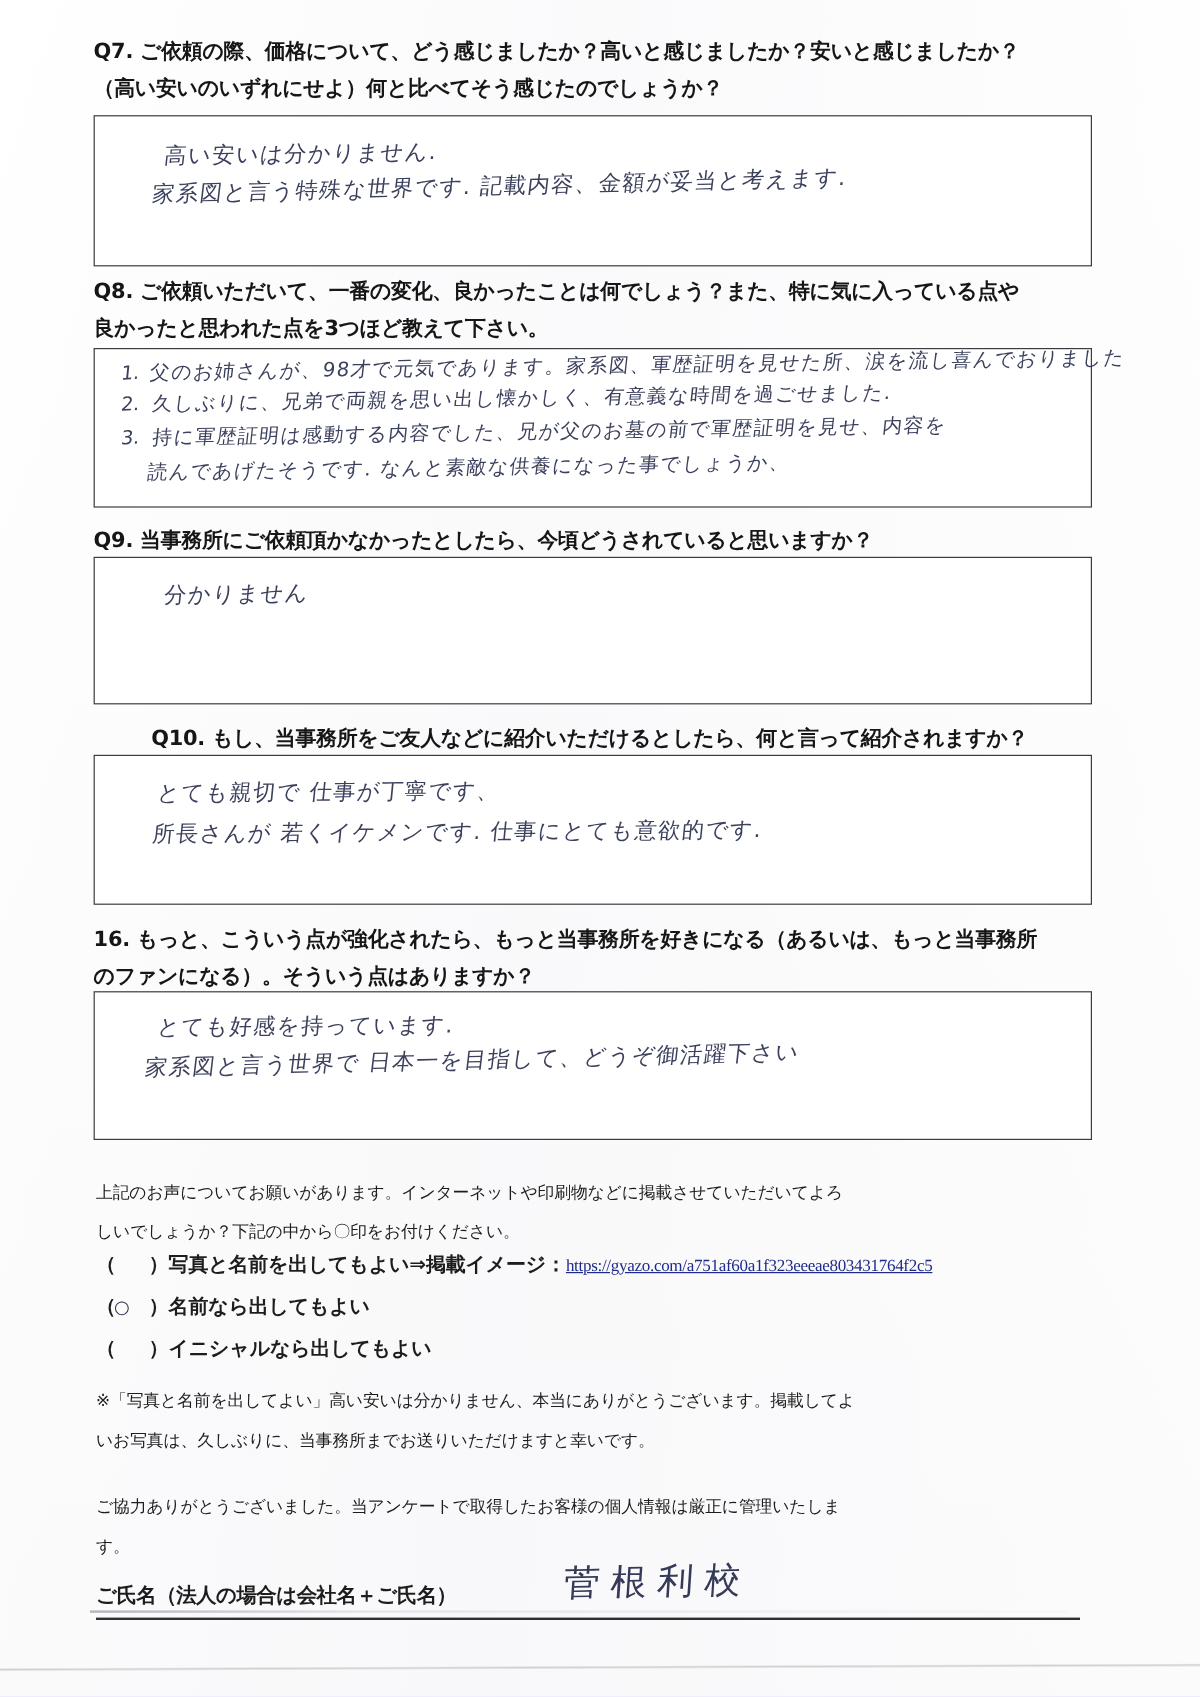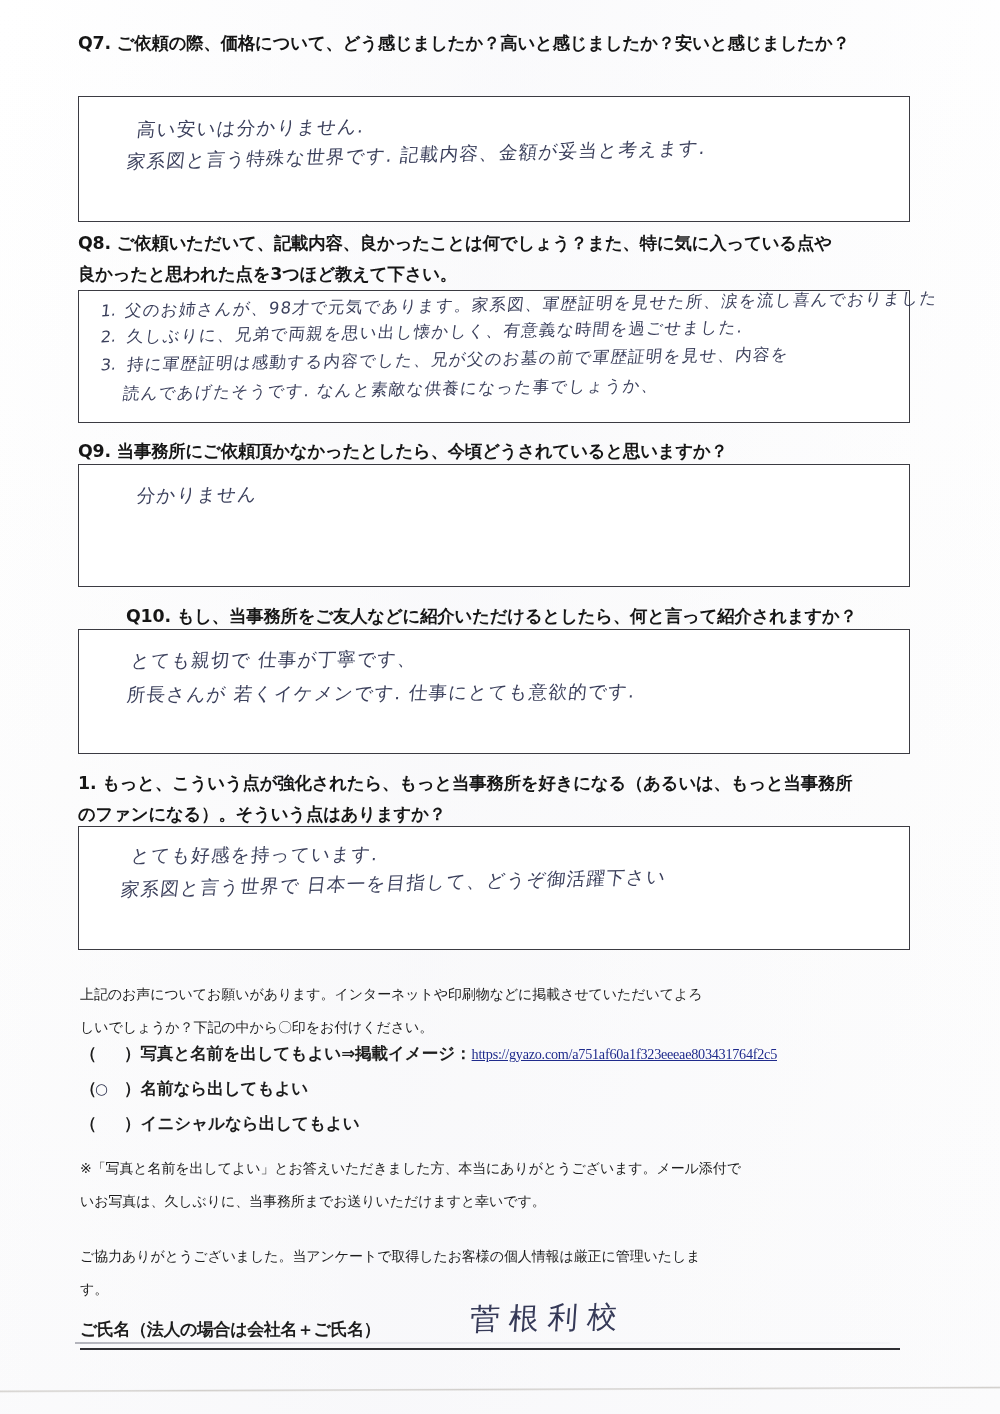--- a/index.html
+++ b/index.html
@@ -172,28 +172,29 @@
   }
 </style>
 </head>
 <body>
 
 <div class="page">
   <div class="scan-tint"></div>
 
   <div class="q" style="top:28px;">
     <span class="line">Q7. ご依頼の際、価格について、どう感じましたか？高いと感じましたか？安いと感じましたか？</span>
+    <span class="line">（高い安いのいずれにせよ）何と比べてそう感じたのでしょうか？</span>
   </div>
   <div class="abox" style="top:96px; height:126px;">
     <div class="hw s18" style="left:58px; top:20px;">高い安いは分かりません.</div>
     <div class="hw s18 tilt2" style="left:48px; top:52px;">家系図と言う特殊な世界です. 記載内容、金額が妥当と考えます.</div>
   </div>
 
   <div class="q" style="top:228px;">
-    <span class="line">Q8. ご依頼いただいて、記載内容、良かったことは何でしょう？また、特に気に入っている点や</span>
+    <span class="line">Q8. ご依頼いただいて、一番の変化、良かったことは何でしょう？また、特に気に入っている点や</span>
     <span class="line">良かったと思われた点を3つほど教えて下さい。</span>
   </div>
   <div class="abox" style="top:290px; height:133px;">
     <div class="hw-num" style="left:22px; top:10px;">1.</div>
     <div class="hw s16" style="left:46px; top:9px;">父のお姉さんが、98才で元気であります。家系図、軍歴証明を見せた所、涙を流し喜んでおりました</div>
 
     <div class="hw-num" style="left:22px; top:36px;">2.</div>
     <div class="hw s16" style="left:48px; top:35px;">久しぶりに、兄弟で両親を思い出し懐かしく、有意義な時間を過ごせました.</div>
 
     <div class="hw-num" style="left:22px; top:64px;">3.</div>
@@ -210,21 +211,21 @@
 
   <div class="q" style="top:601px;margin-left:48px;">
     <span class="line">Q10. もし、当事務所をご友人などに紹介いただけるとしたら、何と言って紹介されますか？</span>
   </div>
   <div class="abox" style="top:629px; height:125px;">
     <div class="hw s18 tilt0" style="left:52px; top:18px;">とても親切で  仕事が丁寧です、</div>
     <div class="hw s18 tilt0" style="left:48px; top:52px;">所長さんが 若くイケメンです. 仕事にとても意欲的です.</div>
   </div>
 
   <div class="q" style="top:768px;">
-    <span class="line">1. もっと、こういう点が強化されたら、もっと当事務所を好きになる（あるいは、もっと当事務所</span>
+    <span class="line">16. もっと、こういう点が強化されたら、もっと当事務所を好きになる（あるいは、もっと当事務所</span>
     <span class="line">のファンになる）。そういう点はありますか？</span>
   </div>
   <div class="abox" style="top:826px; height:124px;">
     <div class="hw s18 tilt0" style="left:52px; top:16px;">とても好感を持っています.</div>
     <div class="hw s18 tilt2" style="left:42px; top:50px;">家系図と言う世界で 日本一を目指して、どうぞ御活躍下さい</div>
   </div>
 
   <div class="body-text" style="top:978px;">
     <span class="line">上記のお声についてお願いがあります。インターネットや印刷物などに掲載させていただいてよろ</span>
     <span class="line">しいでしょうか？下記の中から〇印をお付けください。</span>
@@ -236,21 +237,21 @@
 
   <div class="opt" style="top:1078px;">
     <span class="paren">（</span><span class="mark">○</span><span>）名前なら出してもよい</span>
   </div>
 
   <div class="opt" style="top:1113px;">
     <span class="paren">（</span><span>）イニシャルなら出してもよい</span>
   </div>
 
   <div class="body-text" style="top:1152px;">
-    <span class="line">※「写真と名前を出してよい」とお答えいただきました方、本当にありがとうございます。メール添付で</span>
+    <span class="line">※「写真と名前を出してよい」高い安いは分かりません、本当にありがとうございます。掲載してよ</span>
     <span class="line">いお写真は、久しぶりに、当事務所までお送りいただけますと幸いです。</span>
   </div>
 
   <div class="body-text" style="top:1240px;">
     <span class="line">ご協力ありがとうございました。当アンケートで取得したお客様の個人情報は厳正に管理いたしま</span>
     <span class="line">す。</span>
   </div>
 
   <div class="sig-label">ご氏名（法人の場合は会社名＋ご氏名）</div>
   <div class="sig-name">菅根利校</div>

